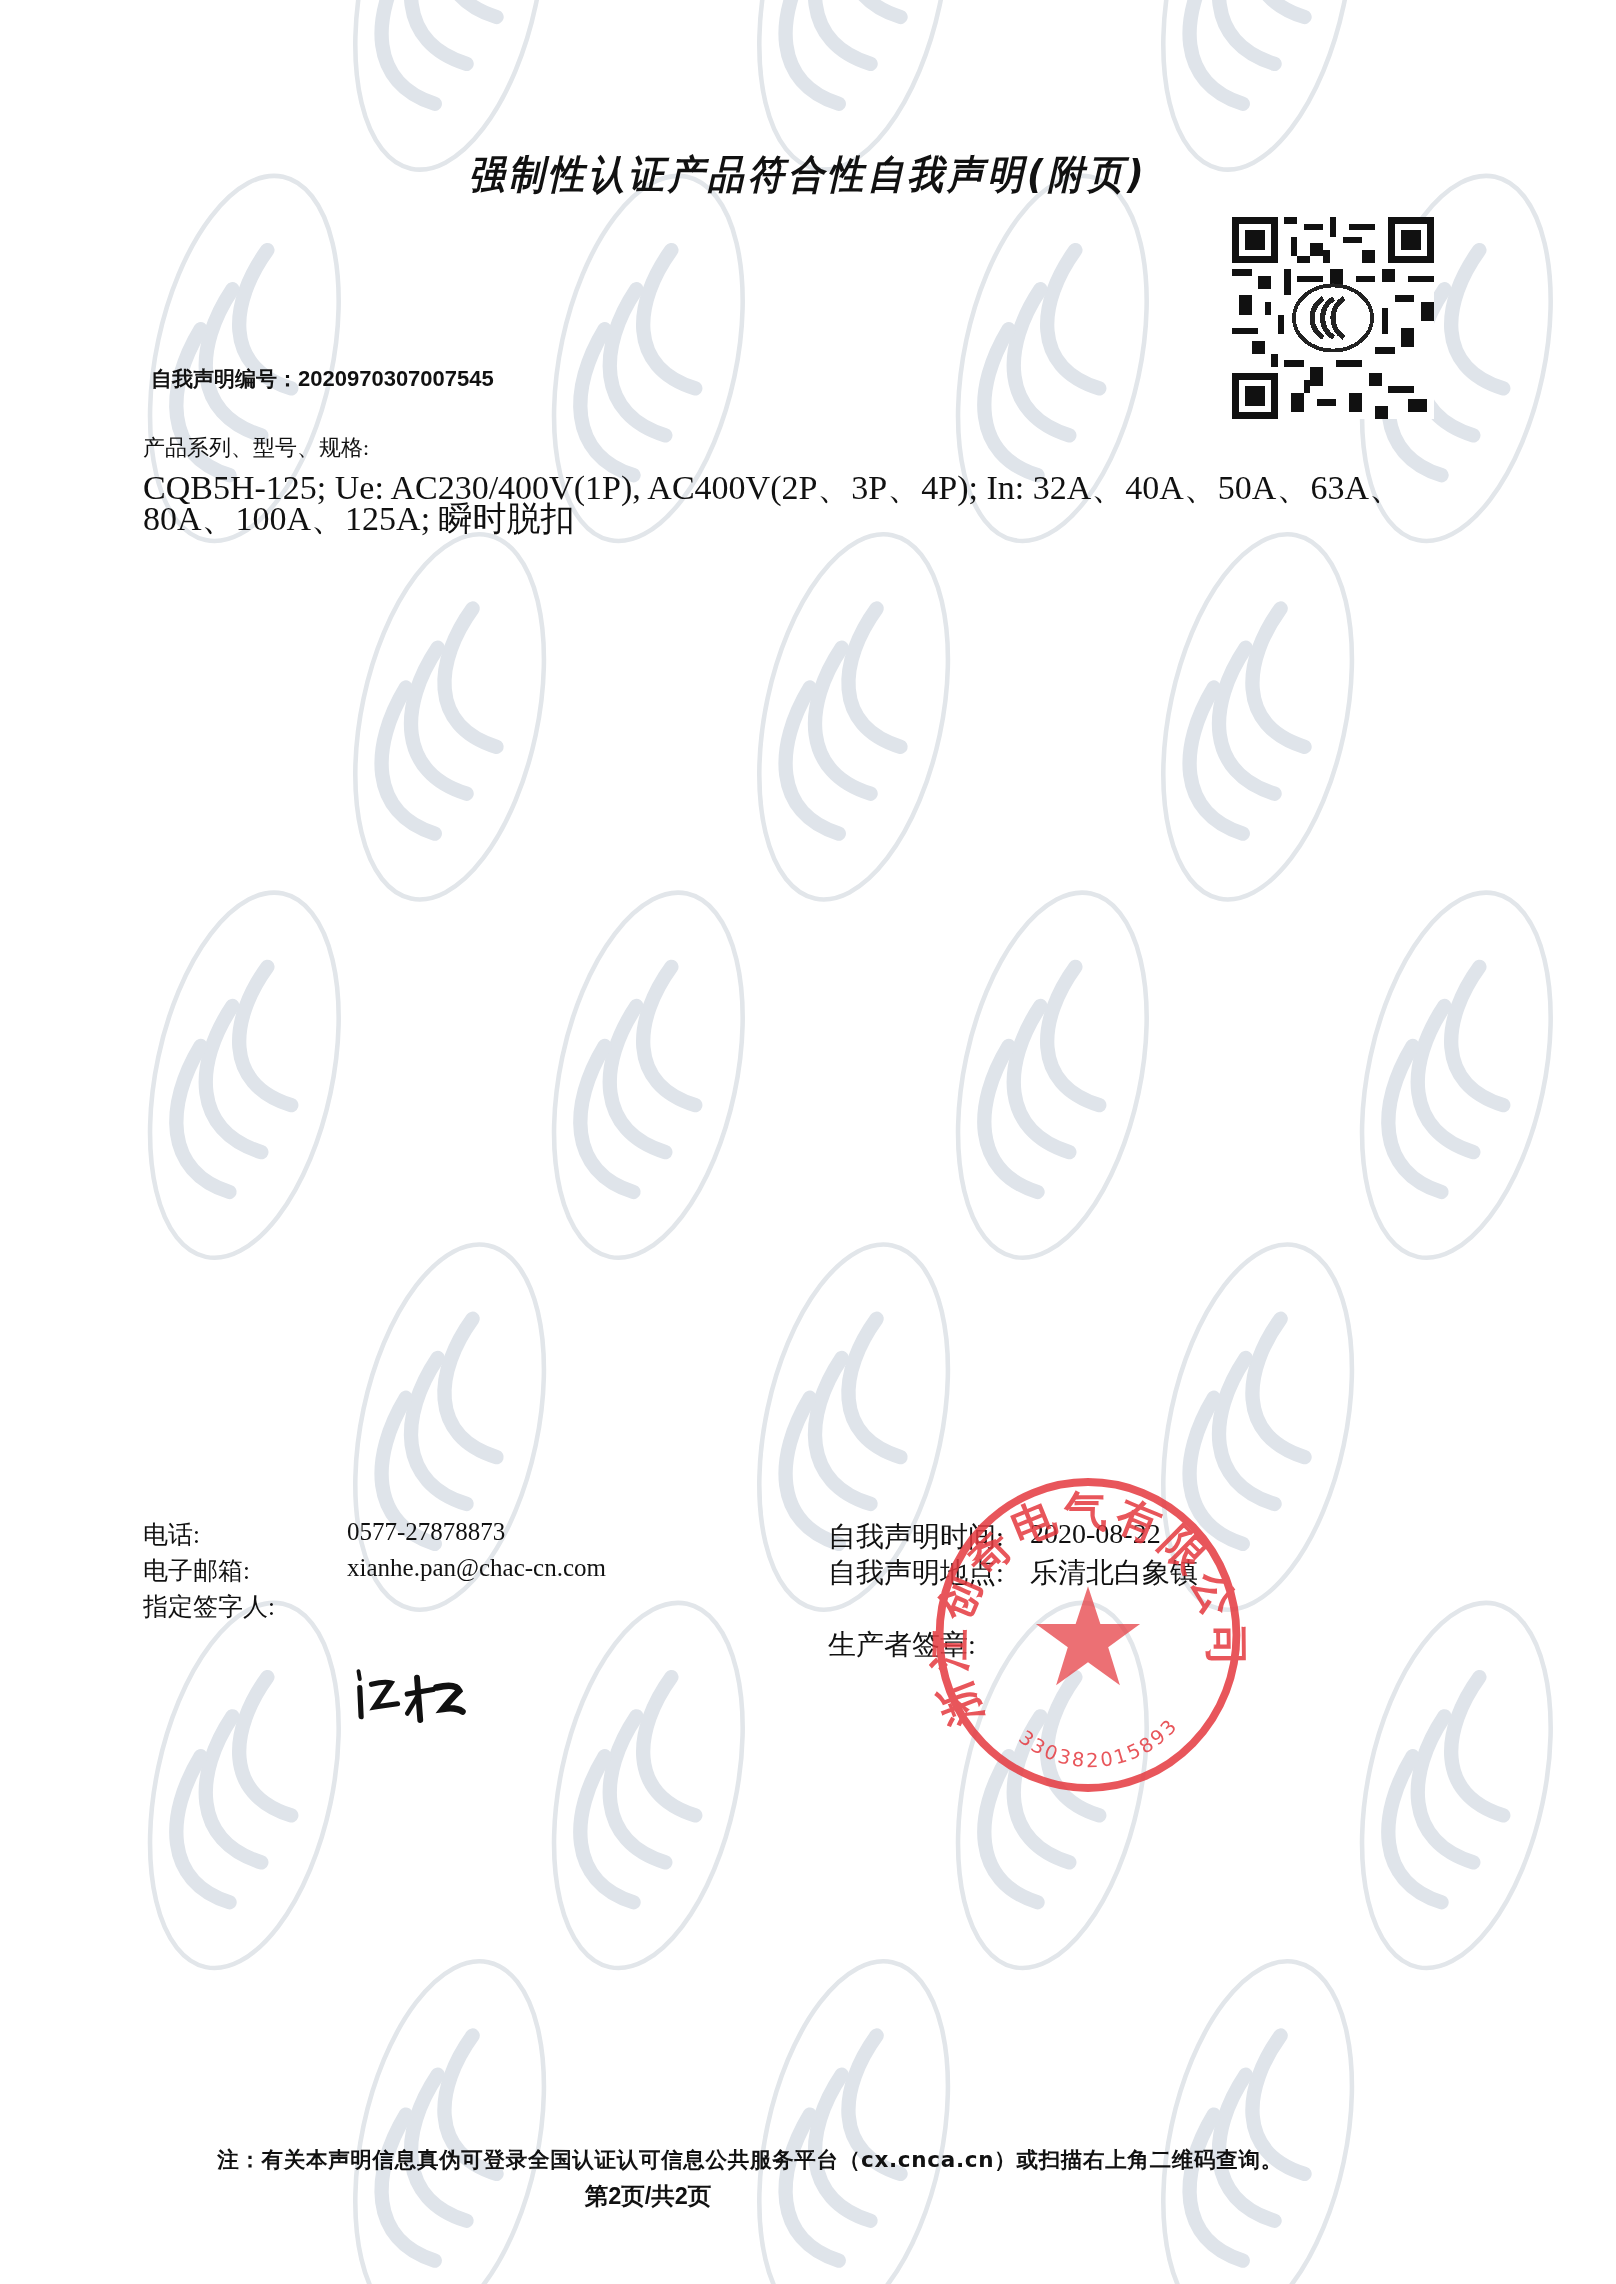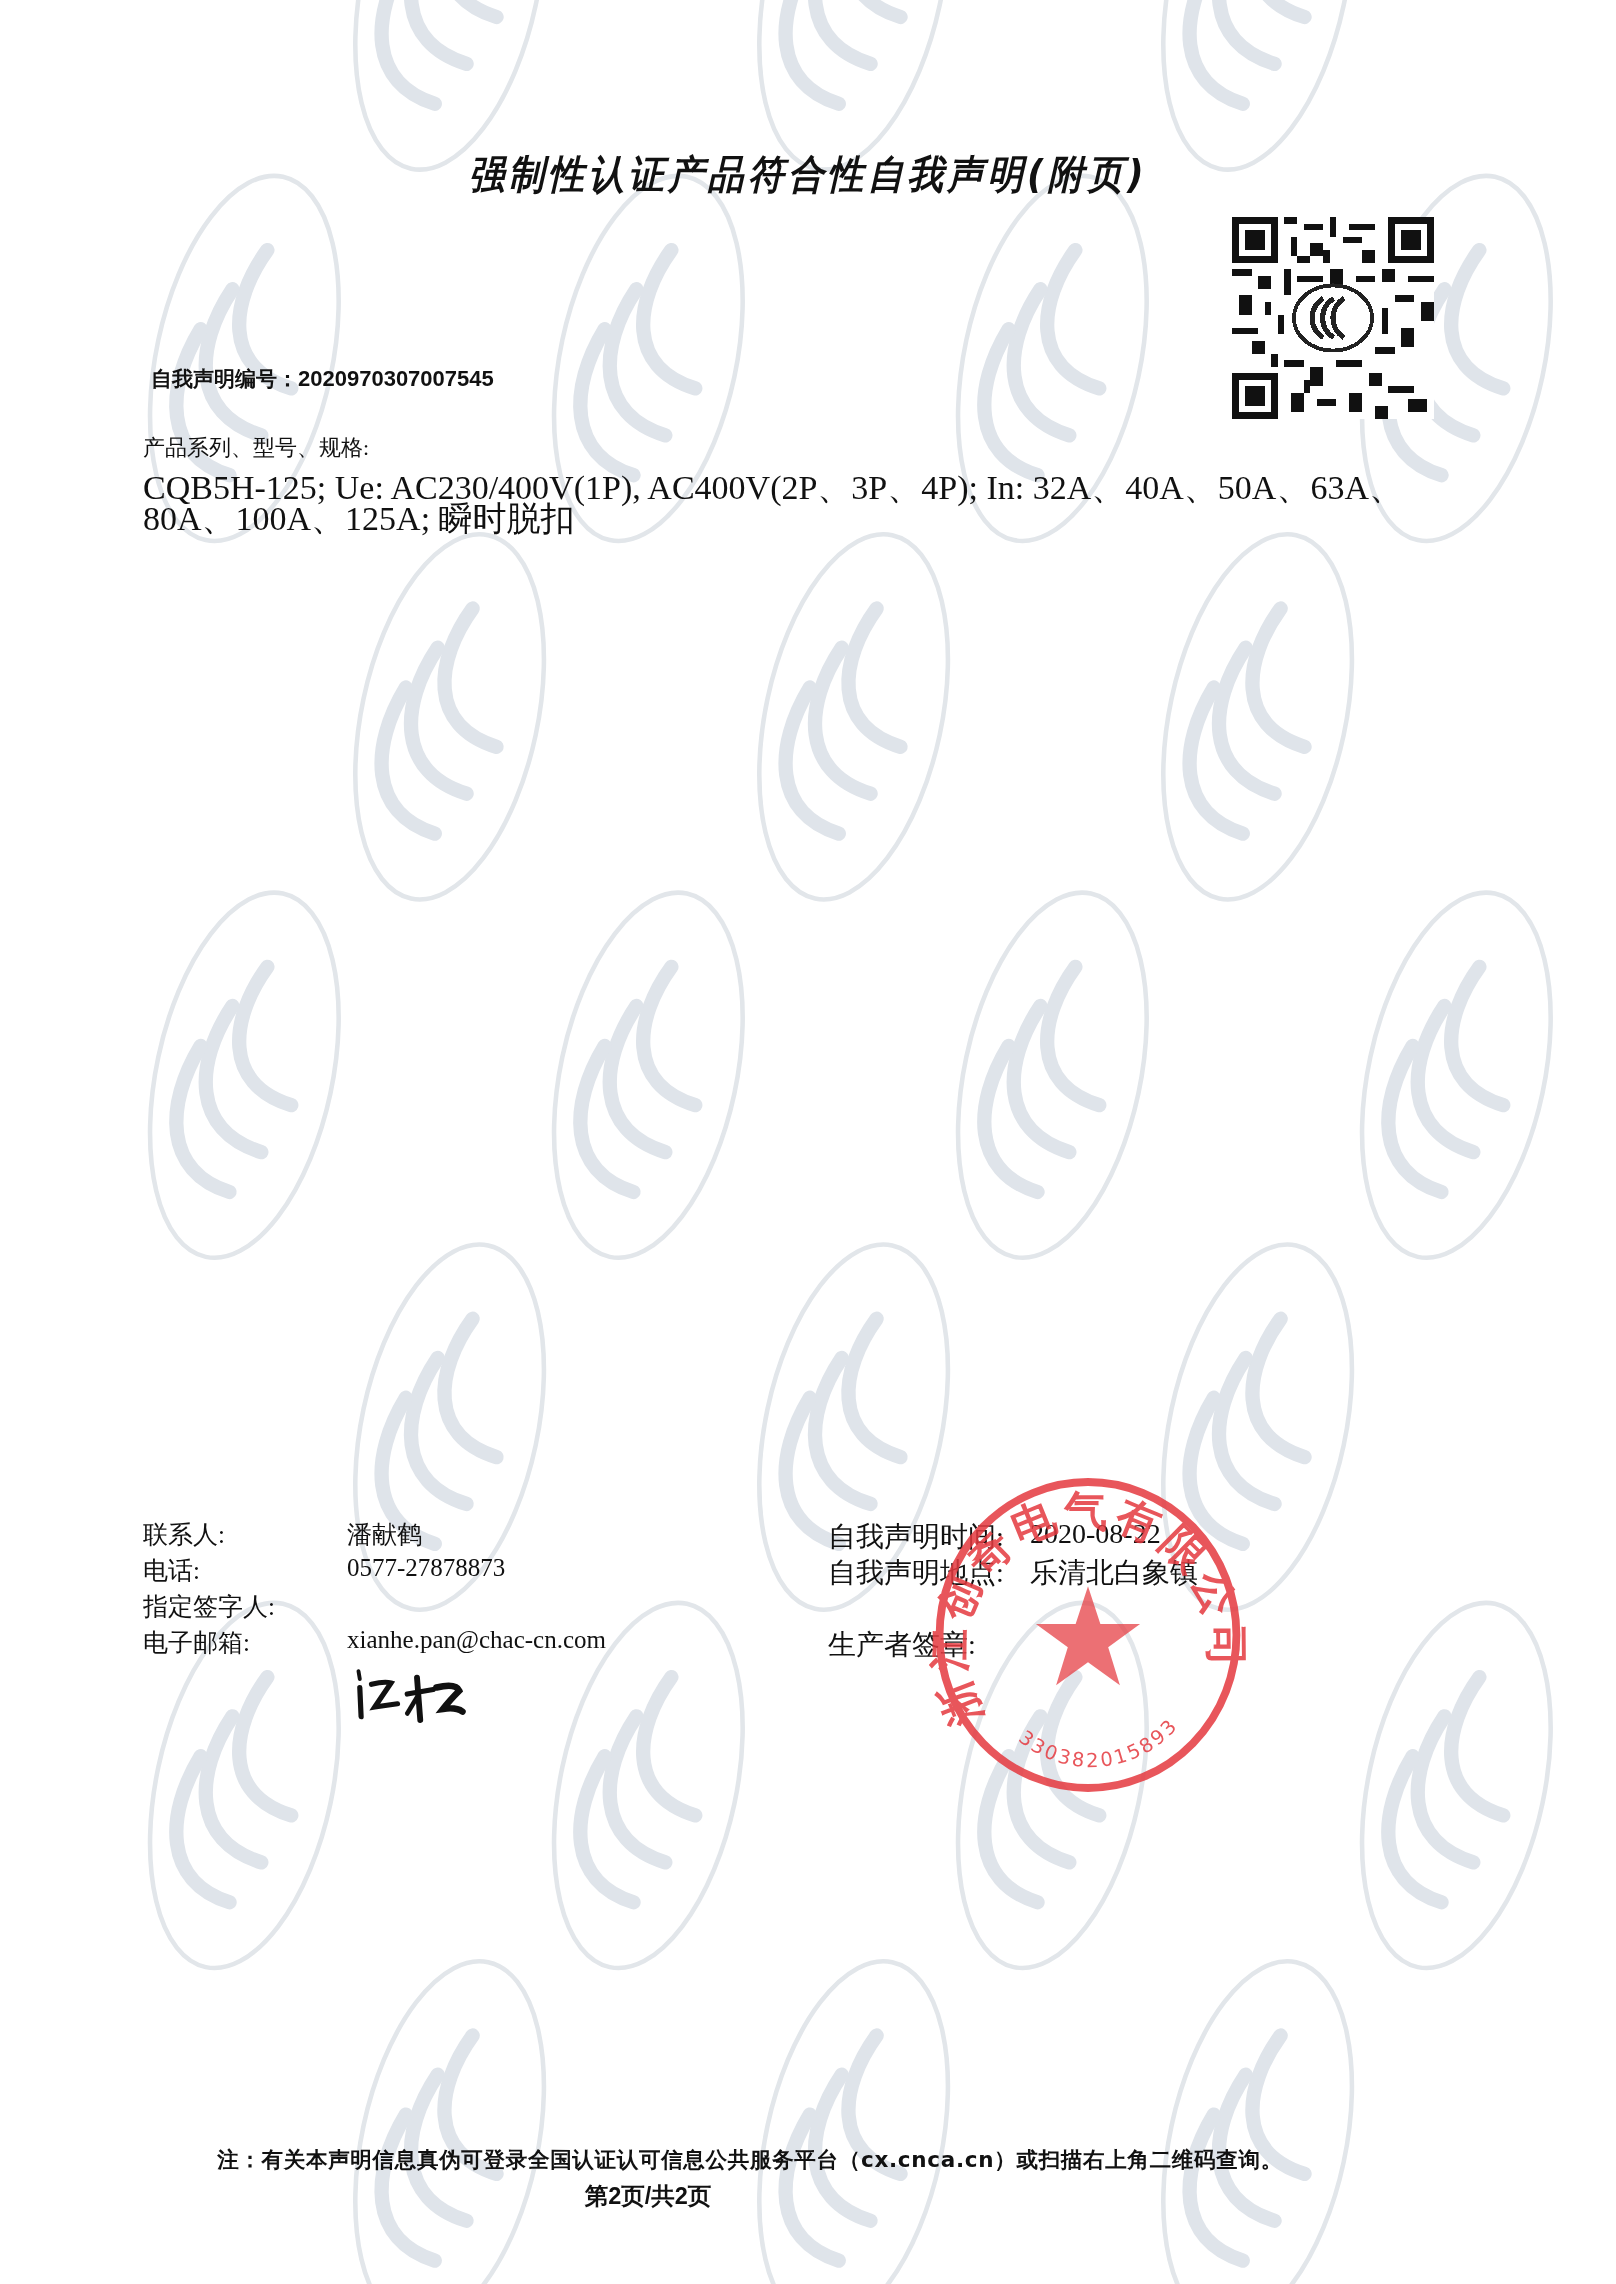--- a/index.html
+++ b/index.html
@@ -137,33 +137,29 @@
   <span>自我声明编号：</span><span class="num">2020970307007545</span>
 </div>
 
 <div class="layer spec-label">产品系列、型号、规格:</div>
 <div class="layer spec-text">
   <div>CQB5H-125; Ue: AC230/400V(1P), AC400V(2P、3P、4P); In: 32A、40A、50A、63A、80A、100A、125A; 瞬时脱扣</div>
 </div>
 
 <div class="layer contact">
   <div class="row">
-      <span class="lbl">联系人:</span>
-      <span>潘献鹤</span>
-    </div>
-  <div class="row">
       <span class="lbl">电话:</span>
       <span>0577-27878873</span>
     </div>
   <div class="row">
-      <span class="lbl">指定签字人:</span>
-    </div>
-  <div class="row">
       <span class="lbl">电子邮箱:</span>
       <span>xianhe.pan@chac-cn.com</span>
+    </div>
+  <div class="row">
+      <span class="lbl">指定签字人:</span>
     </div>
 </div>
 
 <div class="layer sig">
   <svg width="130" height="72" viewBox="0 0 200 110">
     <g fill="none" stroke="#111" stroke-linecap="round">
       <path d="M10 20 L12 32" stroke-width="6"></path>
       <path d="M12 45 L14 90" stroke-width="8"></path>
       <path d="M30 40 Q50 35 60 38 Q45 60 35 75 Q55 72 70 70" stroke-width="8"></path>
       <path d="M100 30 L105 95" stroke-width="9"></path>

